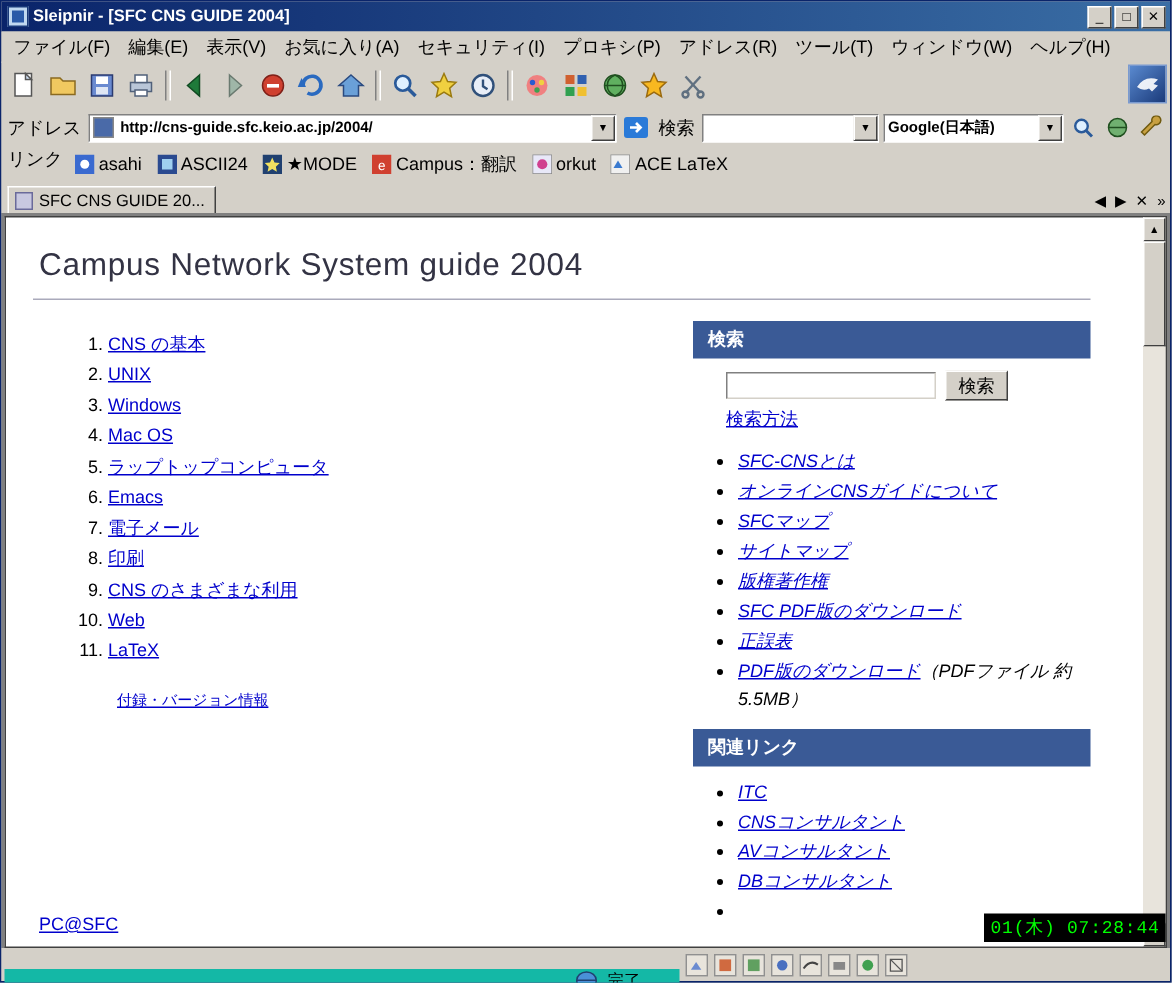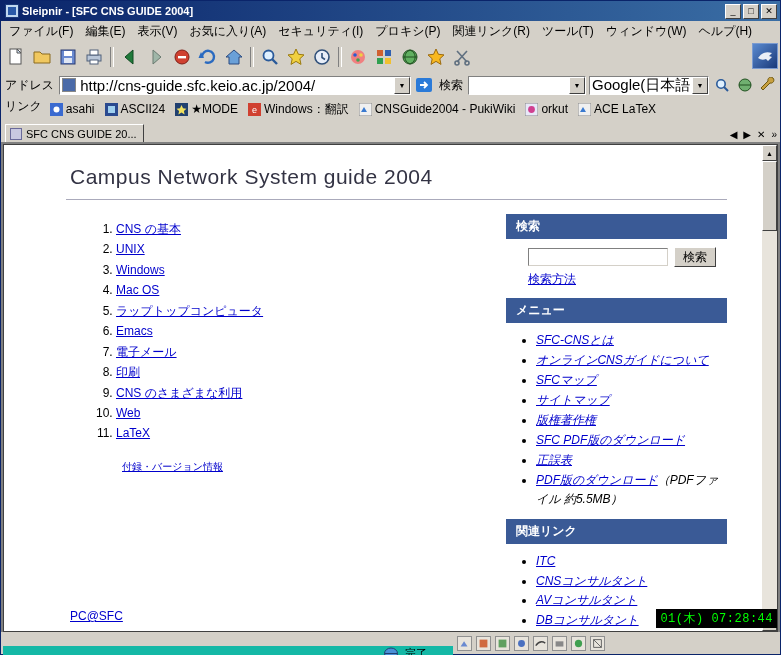--- a/index.html
+++ b/index.html
@@ -133,24 +133,25 @@
   .combo .favico {
     width: 14px; height: 14px; margin: 0 2px;
     background: #4a6aa8;
     border: 1px solid #888;
     box-sizing: border-box;
     flex: none;
   }
   .combo input {
     border: none; outline: none;
     font-family: "Liberation Sans", sans-serif;
-    font-size: 15px;
+    font-size: 10px;
     flex: 1; height: 15px;
     background: transparent;
     min-width: 20px;
+    font-weight: bold;
   }
   .combo .arrow {
     width: 16px; height: 17px;
     background: #d4d0c8;
     border: 1px solid #fff;
     border-right-color: #404040; border-bottom-color: #404040;
     display: flex; align-items: center; justify-content: center;
     font-size: 7px;
     box-sizing: border-box;
     flex: none;
@@ -258,21 +259,20 @@
     flex: none;
   }
   .sb-track { flex: 1; background: #e8e4dc; }
   
   .pg-inner {
     padding: 16px 35px 0 18px;
     font-family: "Liberation Sans", sans-serif;
     height: 100%;
     box-sizing: border-box;
     position: relative;
-    margin-left: 44px;
   }
   h1.pagetitle {
     font-size: 21px;
     font-weight: normal;
     color: #333344;
     margin: 4px 0 10px 4px;
     letter-spacing: 0.5px;
   }
   .hr-line {
     border-bottom: 1px solid #aab;
@@ -385,21 +385,21 @@
     </div>
   </div>
 
   <div class="menubar">
     <div class="mi">ファイル(F)</div>
     <div class="mi">編集(E)</div>
     <div class="mi">表示(V)</div>
     <div class="mi">お気に入り(A)</div>
     <div class="mi">セキュリティ(I)</div>
     <div class="mi">プロキシ(P)</div>
-    <div class="mi">関連リンク(R)</div>
+    <div class="mi">アドレス(R)</div>
     <div class="mi">ツール(T)</div>
     <div class="mi">ウィンドウ(W)</div>
     <div class="mi">ヘルプ(H)</div>
   </div>
 
   <div class="toolbar">
     <div class="tb-btn">
       <svg class="ico" viewBox="0 0 20 20">
           <rect x="4" y="2" width="11" height="15" fill="#fff" stroke="#555"></rect>
           <path d="M11 2 L15 6 L11 6 Z" fill="#cfe0f5" stroke="#555"></path>
@@ -575,28 +575,21 @@
           <rect width="13" height="13" fill="#204070"></rect>
           <path d="M6.5 2 l1.5 3.3 3.5 .4 -2.6 2.4 .7 3.4 -3.1-1.9 -3.1 1.9 .7-3.4 -2.6-2.4 3.5-.4 Z" fill="#f0e060"></path>
         </svg>
       <span>★MODE</span>
     </div>
     <div class="linkitem">
       <svg class="lk-ico" viewBox="0 0 13 13">
           <rect width="13" height="13" fill="#d04030"></rect>
           <text x="6.5" y="10" font-size="9" fill="#fff" text-anchor="middle">e</text>
         </svg>
-      <span>Windows：翻訳</span>
-    </div>
-    <div class="linkitem">
-      <svg class="lk-ico" viewBox="0 0 13 13">
-          <rect width="13" height="13" fill="#f0f0f0" stroke="#888"></rect>
-          <path d="M2 9 l3-5 3 5 Z" fill="#3a7ad0"></path>
-        </svg>
-      <span>CNSGuide2004 - PukiWiki</span>
+      <span>Campus：翻訳</span>
     </div>
     <div class="linkitem">
       <svg class="lk-ico" viewBox="0 0 13 13">
           <rect width="13" height="13" fill="#e8e8f8" stroke="#888"></rect>
           <circle cx="6.5" cy="6.5" r="3.4" fill="#d04090"></circle>
         </svg>
       <span>orkut</span>
     </div>
     <div class="linkitem">
       <svg class="lk-ico" viewBox="0 0 13 13">
@@ -652,21 +645,20 @@
             <div class="panel-body">
               <div class="search-row">
                 <input class="search-input" value="" style="">
                 <button class="search-btn">検索</button>
               </div>
               <div class="search-howto">
                 <a class="wlink" href="#">検索方法</a>
               </div>
             </div>
 
-            <div class="panel-head">メニュー</div>
             <ul class="panellist">
               <li><a class="wlink" href="#">SFC-CNSとは</a></li>
               <li><a class="wlink" href="#">オンラインCNSガイドについて</a></li>
               <li><a class="wlink" href="#">SFCマップ</a></li>
               <li><a class="wlink" href="#">サイトマップ</a></li>
               <li><a class="wlink" href="#">版権著作権</a></li>
               <li><a class="wlink" href="#">SFC PDF版のダウンロード</a></li>
               <li><a class="wlink" href="#">正誤表</a></li>
               <li>
                 <a class="wlink" href="#">PDF版のダウンロード</a><span class="note">（PDFファイル 約5.5MB）</span>

